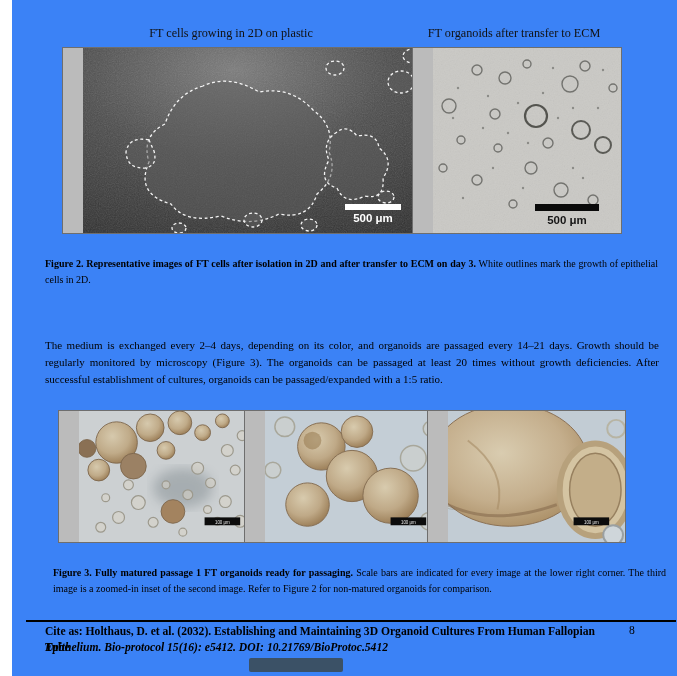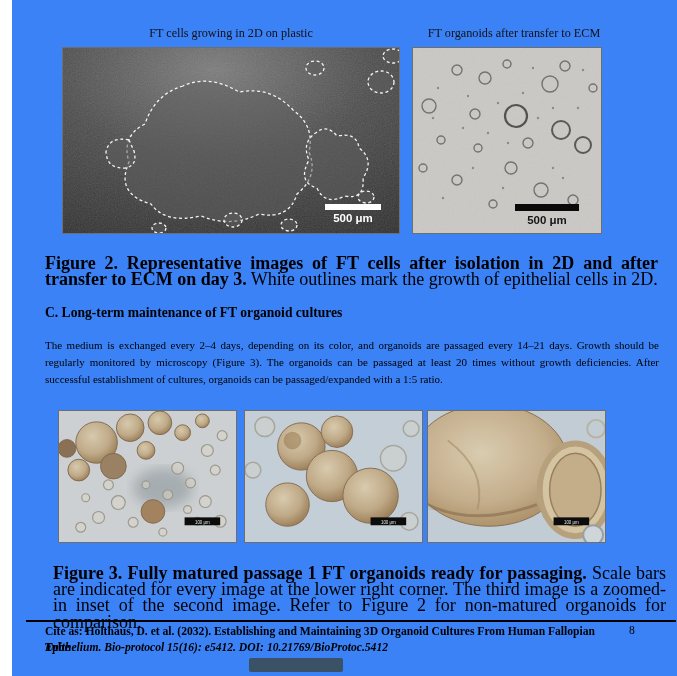--- a/index.html
+++ b/index.html
@@ -1,21 +1,21 @@
 <!DOCTYPE html>
 <html><head>
 <meta charset="utf-8">
 <style>
   html,body{margin:0;padding:0;background:#ffffff;}
   #page{position:relative;width:677px;height:676px;background:#3b82f6;overflow:hidden;
         font-family:"Liberation Serif", serif;color:#111;margin-left:12px;}
   .abs{position:absolute;}
   .panel-title{font-size:12.2px;text-align:center;white-space:nowrap;display:flex;justify-content:center;}
-  .micro-frame{border:1px solid #6e6e6e;line-height:0;background:#bbb;}
-  .caption{font-size:18px;line-height:15.6px;text-align:justify;color:#000;}
+  .micro-frame{border:1px solid #6e6e6e;line-height:0;background:#bbb;padding-left:20px;}
+  .caption{font-size:10px;line-height:15.6px;text-align:justify;color:#000;}
   .caption b{font-weight:bold;}
   .cap3{line-height:16.2px;}
   .heading{font-size:13.6px;font-weight:bold;color:#000;}
   .bodytext{font-size:11px;line-height:17.2px;text-align:justify;color:#000;}
   .rule{background:#000;height:2px;}
   .footer-line{font-size:11.6px;font-weight:bold;color:#000;line-height:15.5px;}
   .pagenum{font-size:11.6px;color:#000;}
   .bottom-bar{background:#3b5166;border-radius:2px;}
   svg{display:block;}
   svg text{font-family:"Liberation Sans", sans-serif;}
@@ -114,21 +114,20 @@
       </g>
       <rect x="102" y="156" width="64" height="7" fill="#0a0a0a"></rect>
       <text x="134" y="176" text-anchor="middle" font-size="11.5" font-weight="bold" fill="#161616">500 μm</text>
     </svg>
   </div>
 
   <div class="abs caption" style="left:33px;top:256px;width:613px;">
     <b>Figure 2. Representative images of FT cells after isolation in 2D and after transfer to ECM on day 3.</b><span> White outlines mark the growth of epithelial cells in 2D.</span>
   </div>
 
-  <div class="abs heading" style="left:33px;top:305px;">C. Long-term maintenance of FT organoid cultures</div>
 
   <div class="abs bodytext" style="left:33px;top:337px;width:614px;">The medium is exchanged every 2–4 days, depending on its color, and organoids are passaged every 14–21 days. Growth should be regularly monitored by microscopy (Figure 3). The organoids can be passaged at least 20 times without growth deficiencies. After successful establishment of cultures, organoids can be passaged/expanded with a 1:5 ratio.</div>
 
   <div class="abs micro-frame" style="left:46px;top:410px;">
     <svg width="177" height="131" viewBox="0 0 179 133" preserveAspectRatio="none">
       <defs>
         <radialGradient id="orgA" cx="0.4" cy="0.35" r="0.75">
           <stop offset="0" stop-color="#d6c9ad"></stop>
             <stop offset="0.55" stop-color="#c0ab89"></stop>
           <stop offset="0.85" stop-color="#a1855f"></stop>

